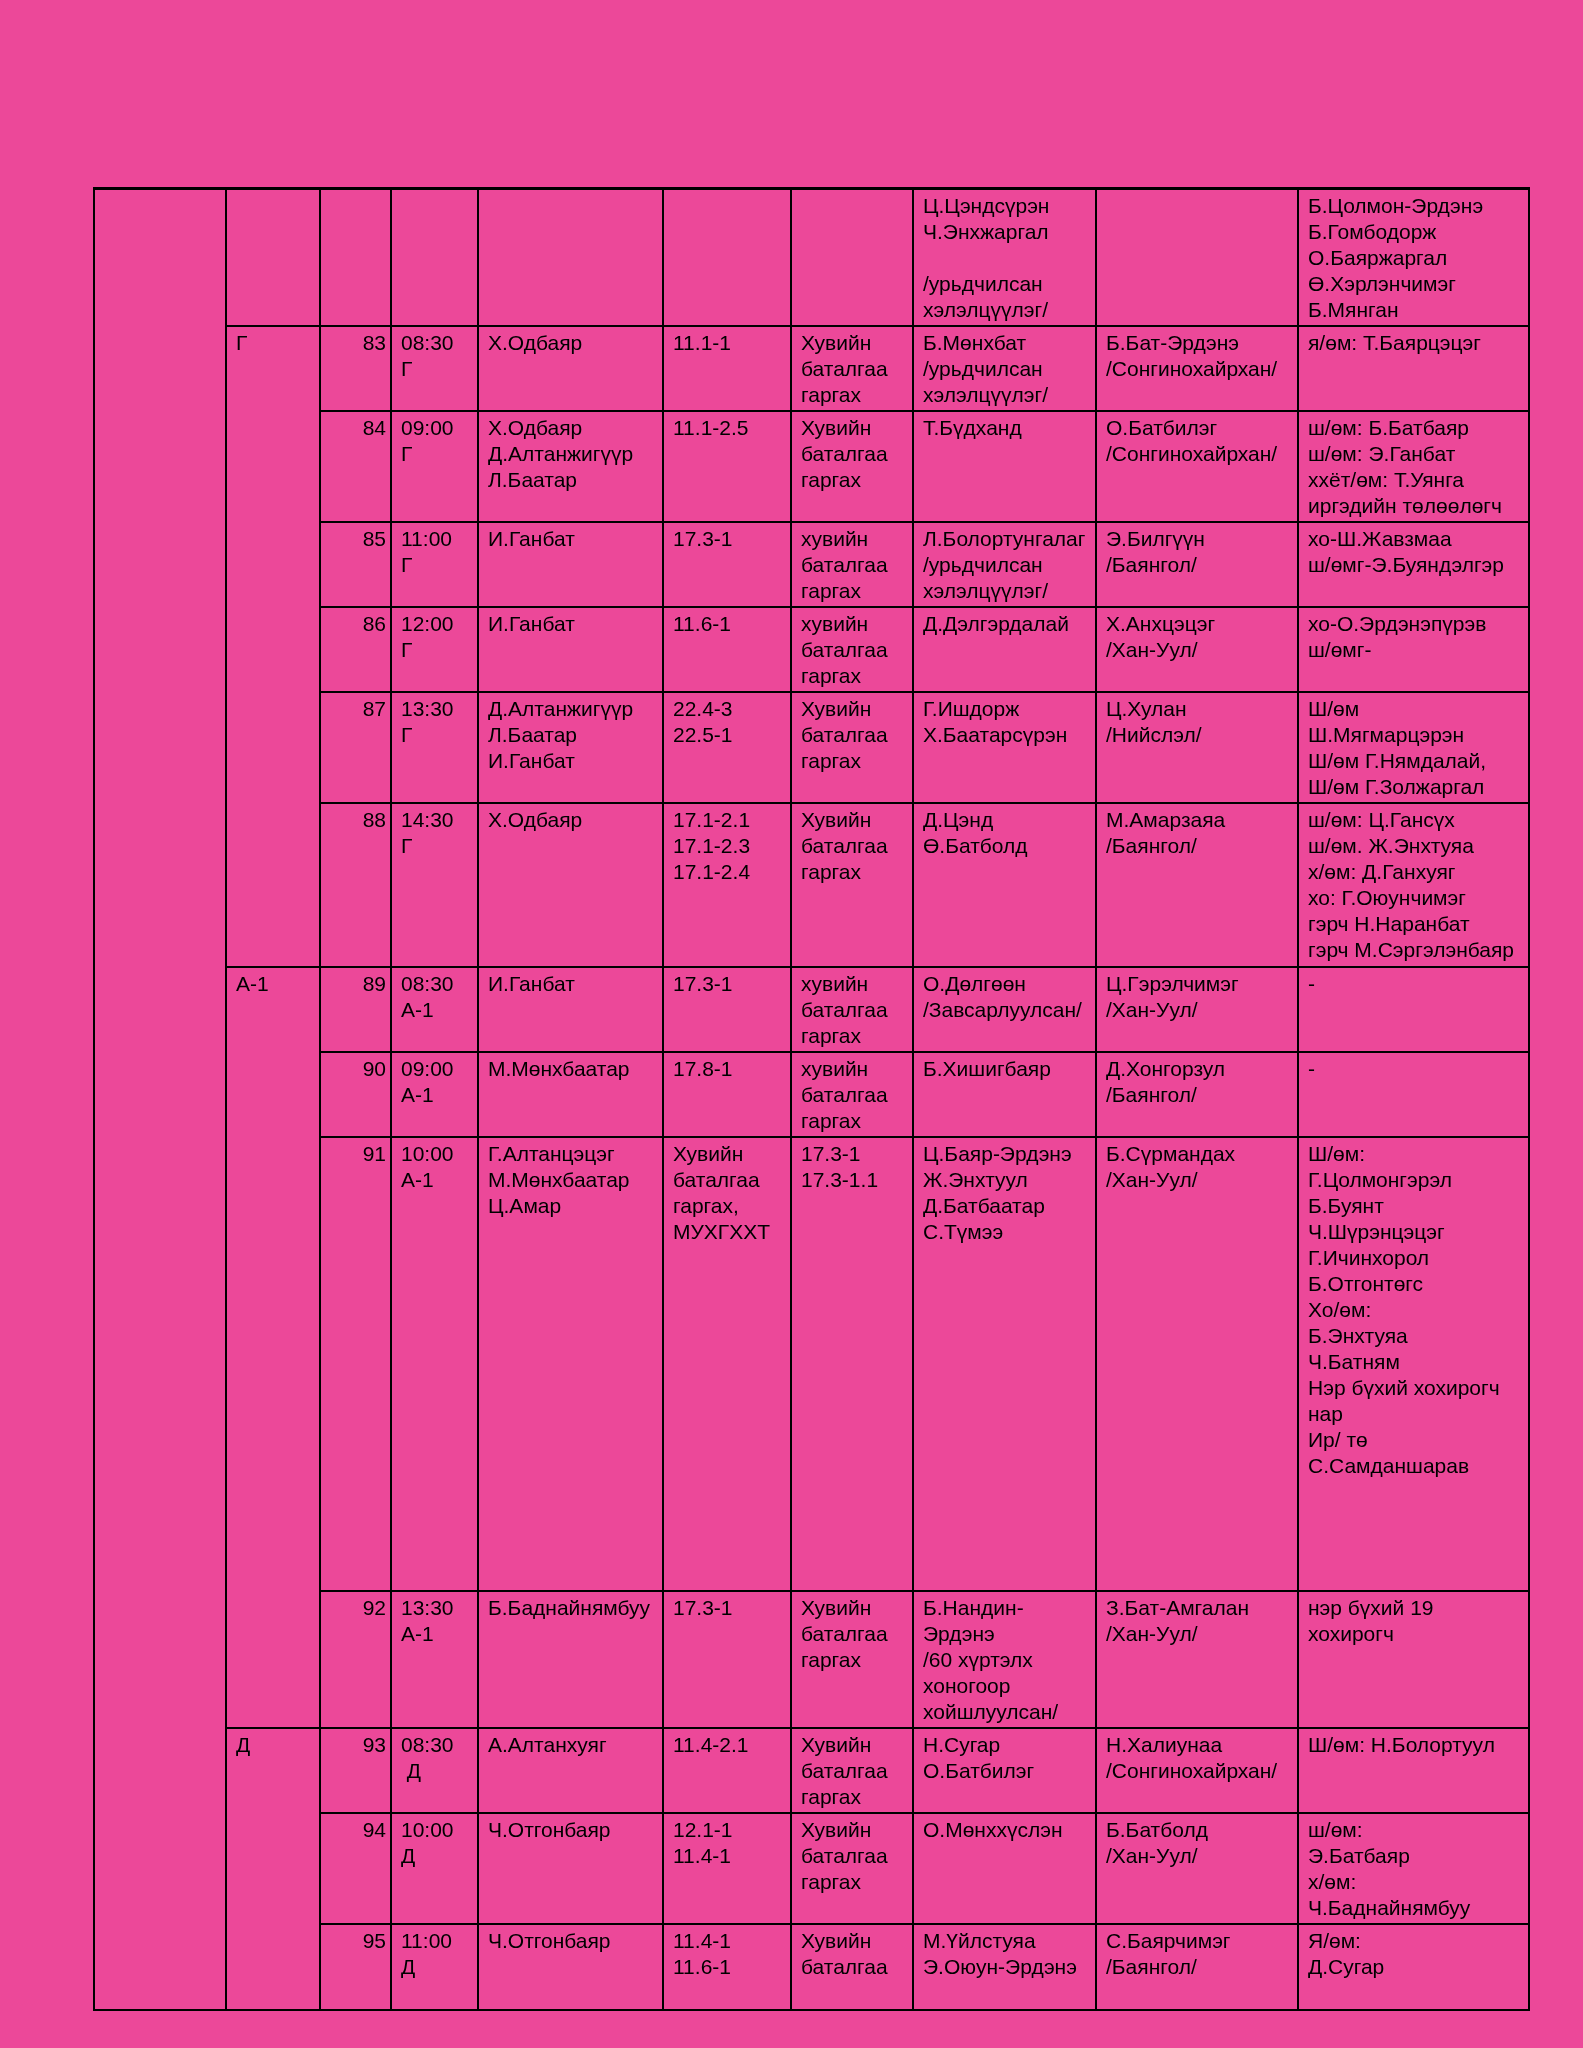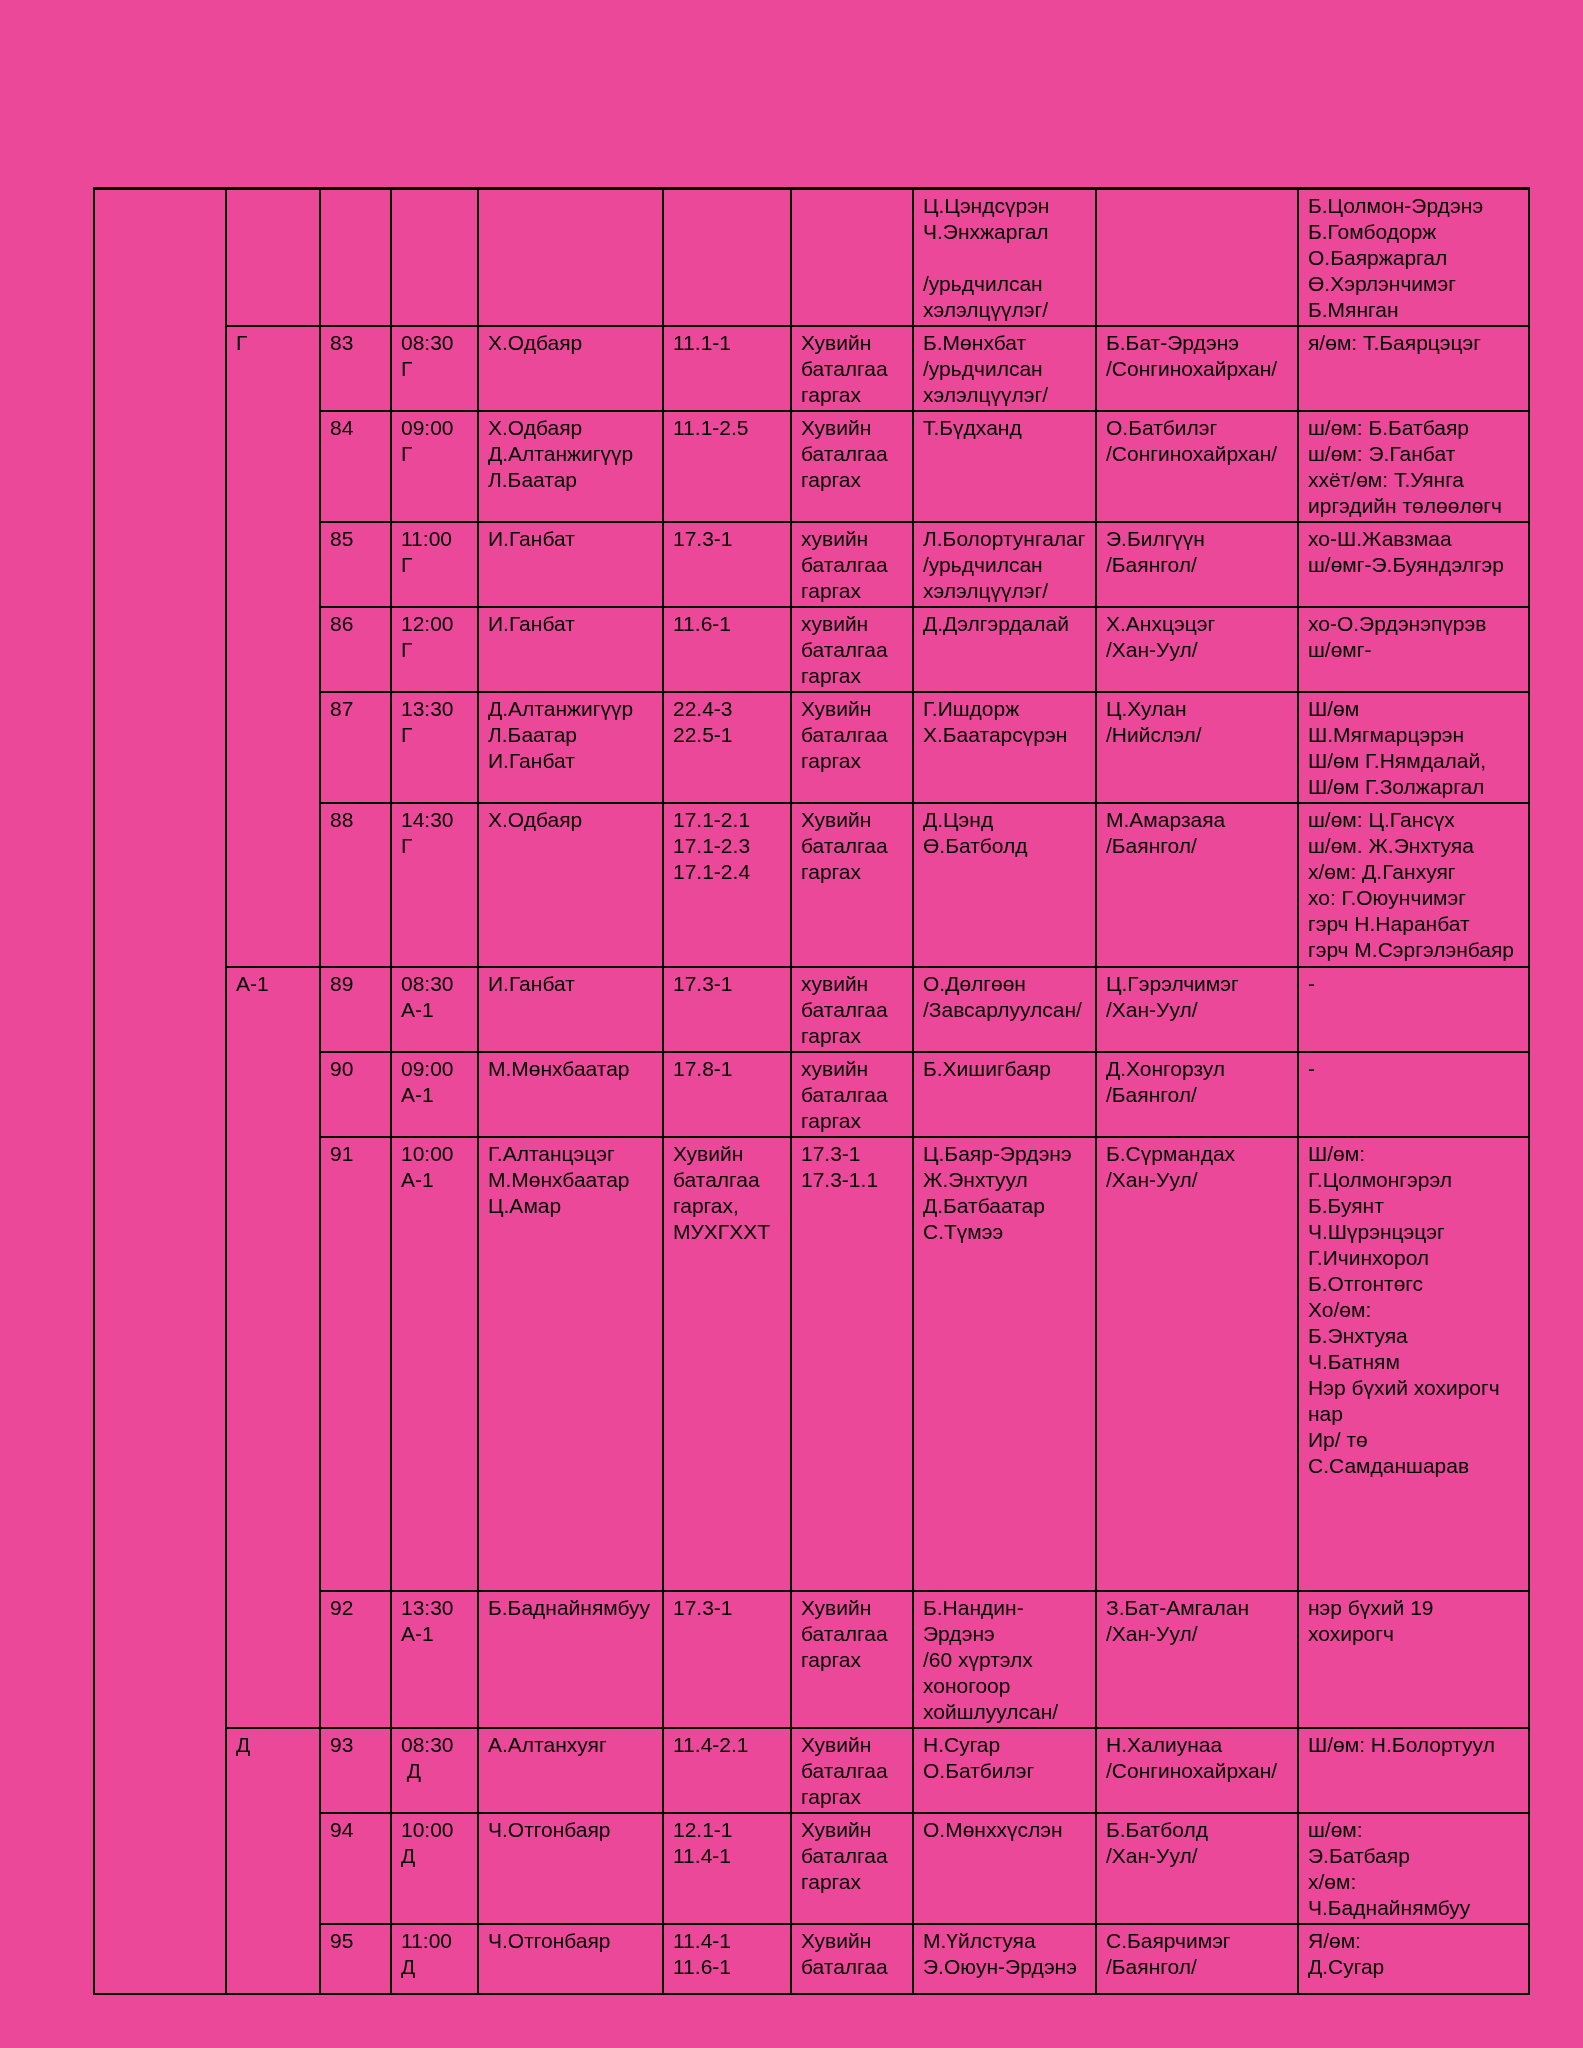--- a/index.html
+++ b/index.html
@@ -28,21 +28,21 @@
     border: 2px solid #000;
     vertical-align: top;
     padding: 3px 4px 2px 9px;
     font-size: 21px;
     line-height: 26px;
     white-space: pre-wrap;
     overflow: hidden;
     word-break: normal;
   }
   td.num {
-    text-align: left;
+    text-align: right;
     vertical-align: middle;
     padding-left: 2px;
     padding-right: 2px;
   }
   td.num-top { vertical-align: top; }
   td.vmid { vertical-align: middle; border-radius: 30px; }
   td.grp { padding-left: 13px; }
   td.grp-g { vertical-align: top; padding-top: 218px; }
   td.grp-a { vertical-align: middle; }
   td.grp-d { vertical-align: top; padding-top: 64px; }
@@ -318,21 +318,21 @@
 гаргах</td>
         <td>О.Мөнххүслэн</td>
         <td>Б.Батболд
 /Хан-Уул/</td>
         <td>ш/өм:
 Э.Батбаяр
 х/өм:
 Ч.Баднайнямбуу</td>
       </tr>
 
-      <tr style="height:70px">
+      <tr style="height:86px">
         <td class="num num-top">95</td>
         <td>11:00
 Д</td>
         <td>Ч.Отгонбаяр</td>
         <td>11.4-1
 11.6-1</td>
         <td>Хувийн
 баталгаа</td>
         <td>М.Үйлстуяа
 Э.Оюун-Эрдэнэ</td>

